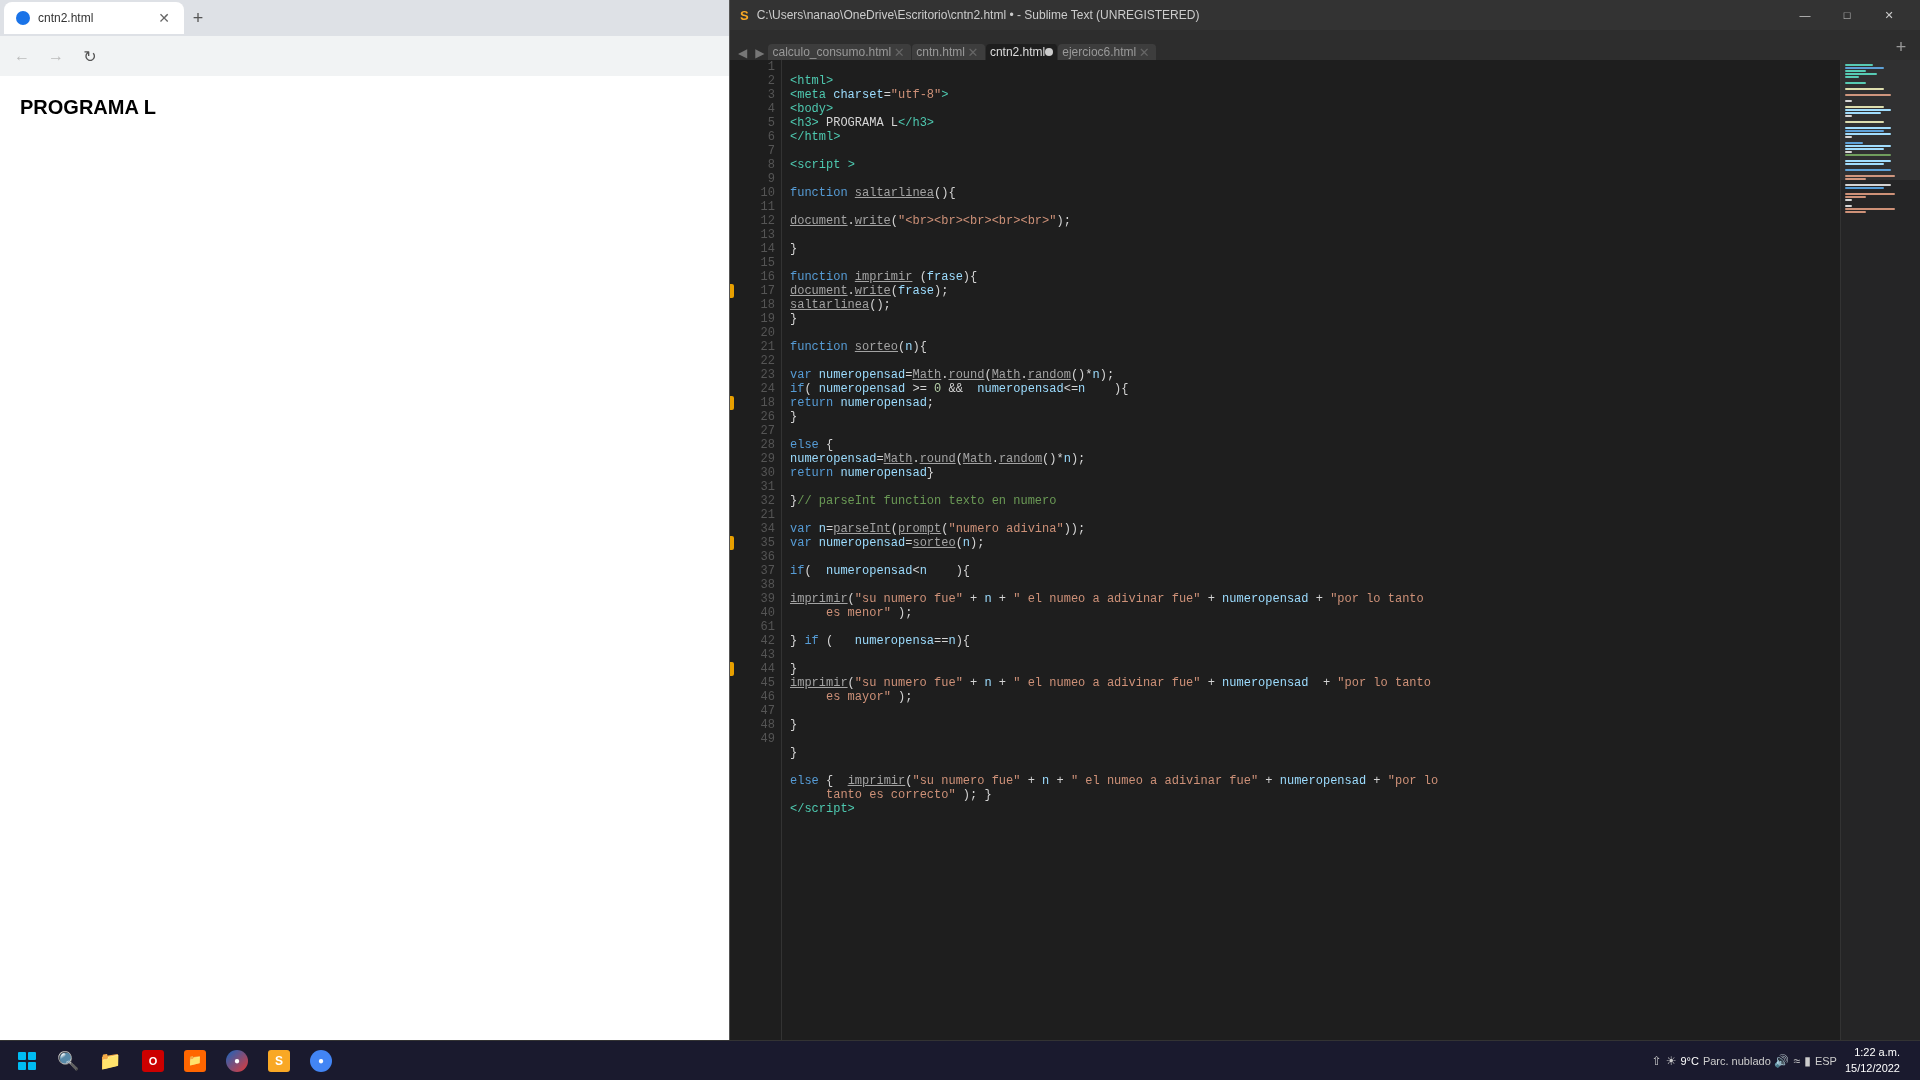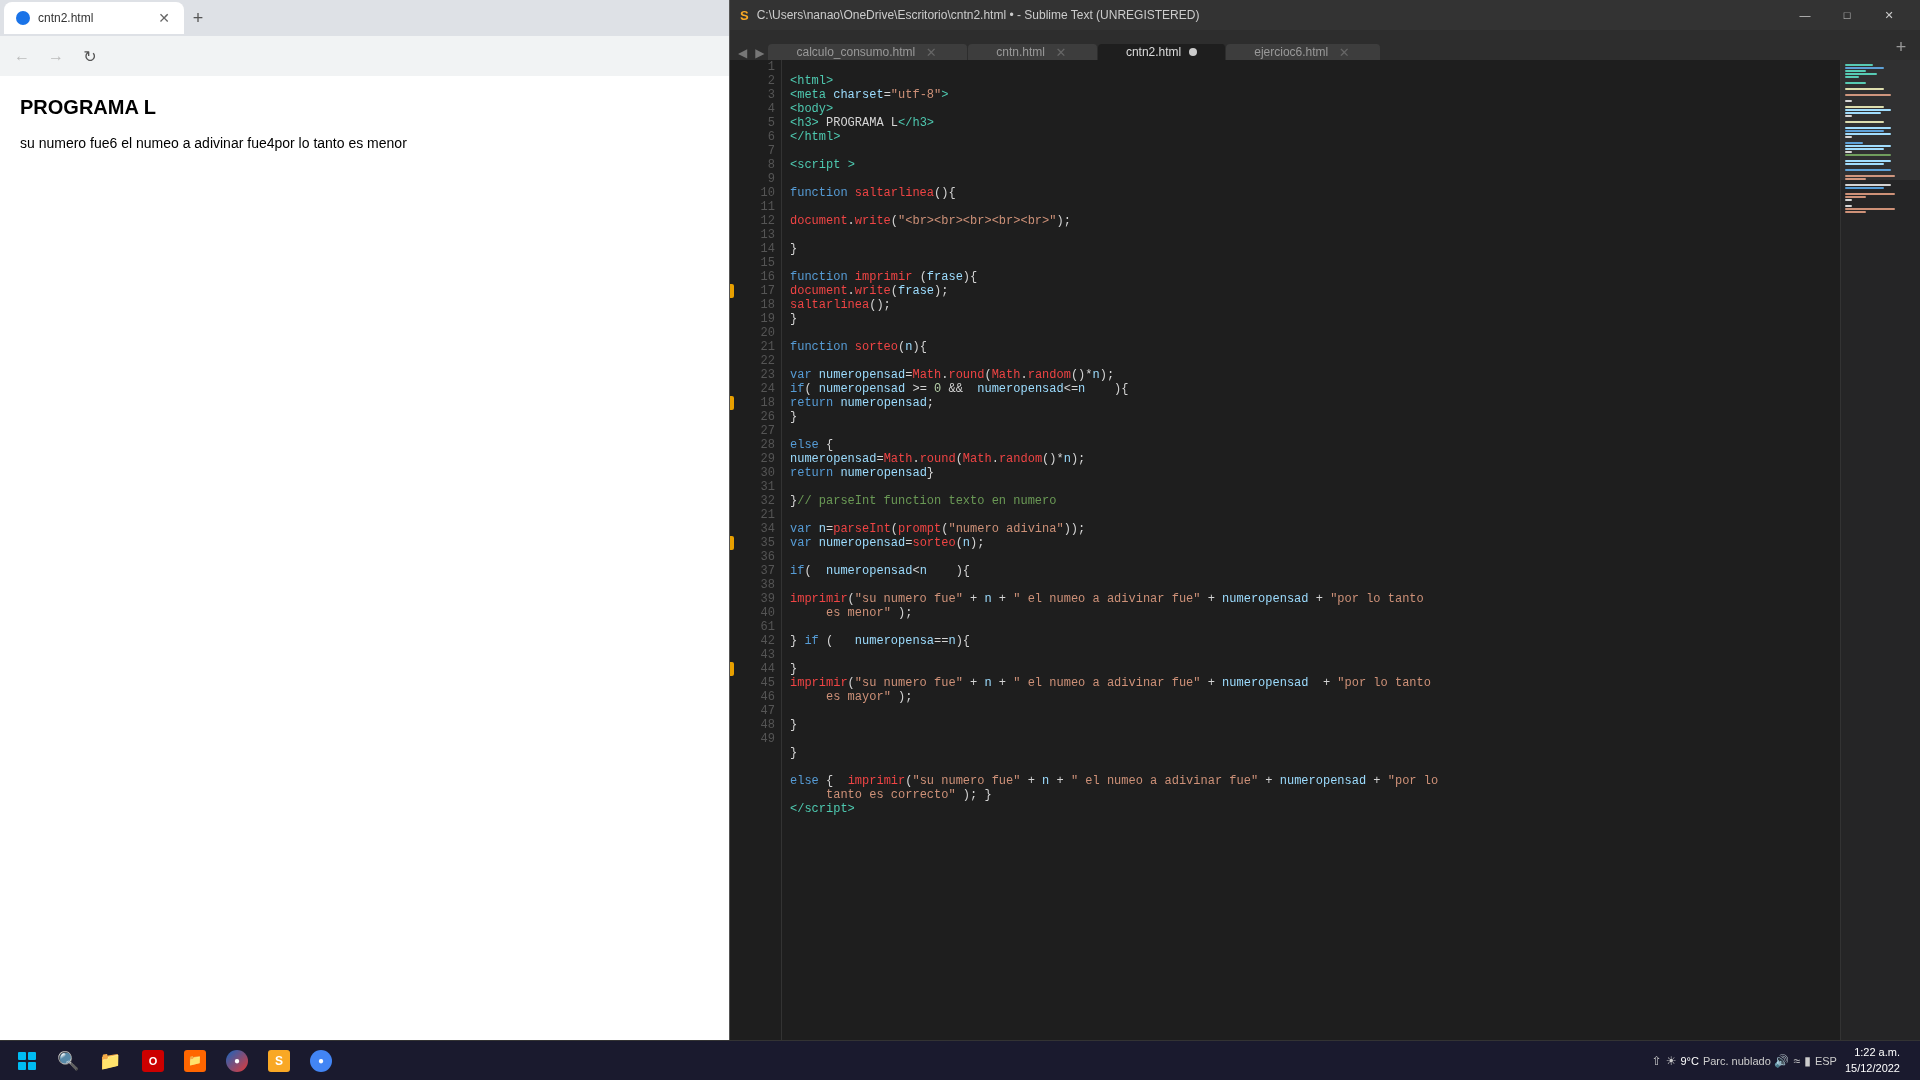--- a/index.html
+++ b/index.html
@@ -196,28 +196,28 @@
       background: #2d2d2d;
       display: flex;
       align-items: flex-end;
       padding: 0 4px;
       gap: 0;
     }
     .editor-tab {
       display: flex;
       align-items: center;
       height: 16px;
-      padding: 0 28px;
+      padding: 0 4px;
       font-size: 12px;
       color: #999;
       background: #3d3d3d;
       border-top-left-radius: 4px;
       border-top-right-radius: 4px;
       cursor: pointer;
-      gap: 8px;
+      gap: 0;
       border-right: 1px solid #2d2d2d;
     }
     .editor-tab.active {
       background: #1e1e1e;
       color: #ddd;
     }
     .editor-tab .tab-close {
       color: #666;
       font-size: 13px;
       width: 16px;
@@ -370,21 +370,21 @@
     .system-icons {
       display: flex;
       align-items: center;
       gap: 4px;
       color: #ccc;
       font-size: 12px;
     }
 
     
     .kw { color: #569cd6; }
-    .fn { color: #ef4444; }
+    .fn { color: #a3a3a3; text-decoration: underline; }
     .str { color: #ce9178; }
     .var { color: #9cdcfe; }
     .num { color: #b5cea8; }
     .op { color: #d4d4d4; }
     .cm { color: #6a9955; }
     .tag { color: #4ec9b0; }
 
   </style>
 </head>
 <body>
@@ -403,21 +403,20 @@
     </div>
 
     <div class="browser-nav-bar">
       <button class="nav-btn disabled">←</button>
       <button class="nav-btn disabled">→</button>
       <button class="nav-btn">↻</button>
     </div>
 
     <div class="browser-content">
       <div class="page-title">PROGRAMA L</div>
-      <div class="page-output">su numero fue6 el numeo a adivinar fue4por lo tanto es menor</div>
     </div>
   </div>
 
   <div class="editor-pane">
 
     <div class="sublime-titlebar">
       <div class="title-text">
         <span style="color:#f9a825;font-weight:bold;font-size:13px;">S</span>
         <span>C:\Users\nanao\OneDrive\Escritorio\cntn2.html • - Sublime Text (UNREGISTERED)</span>
       </div>

